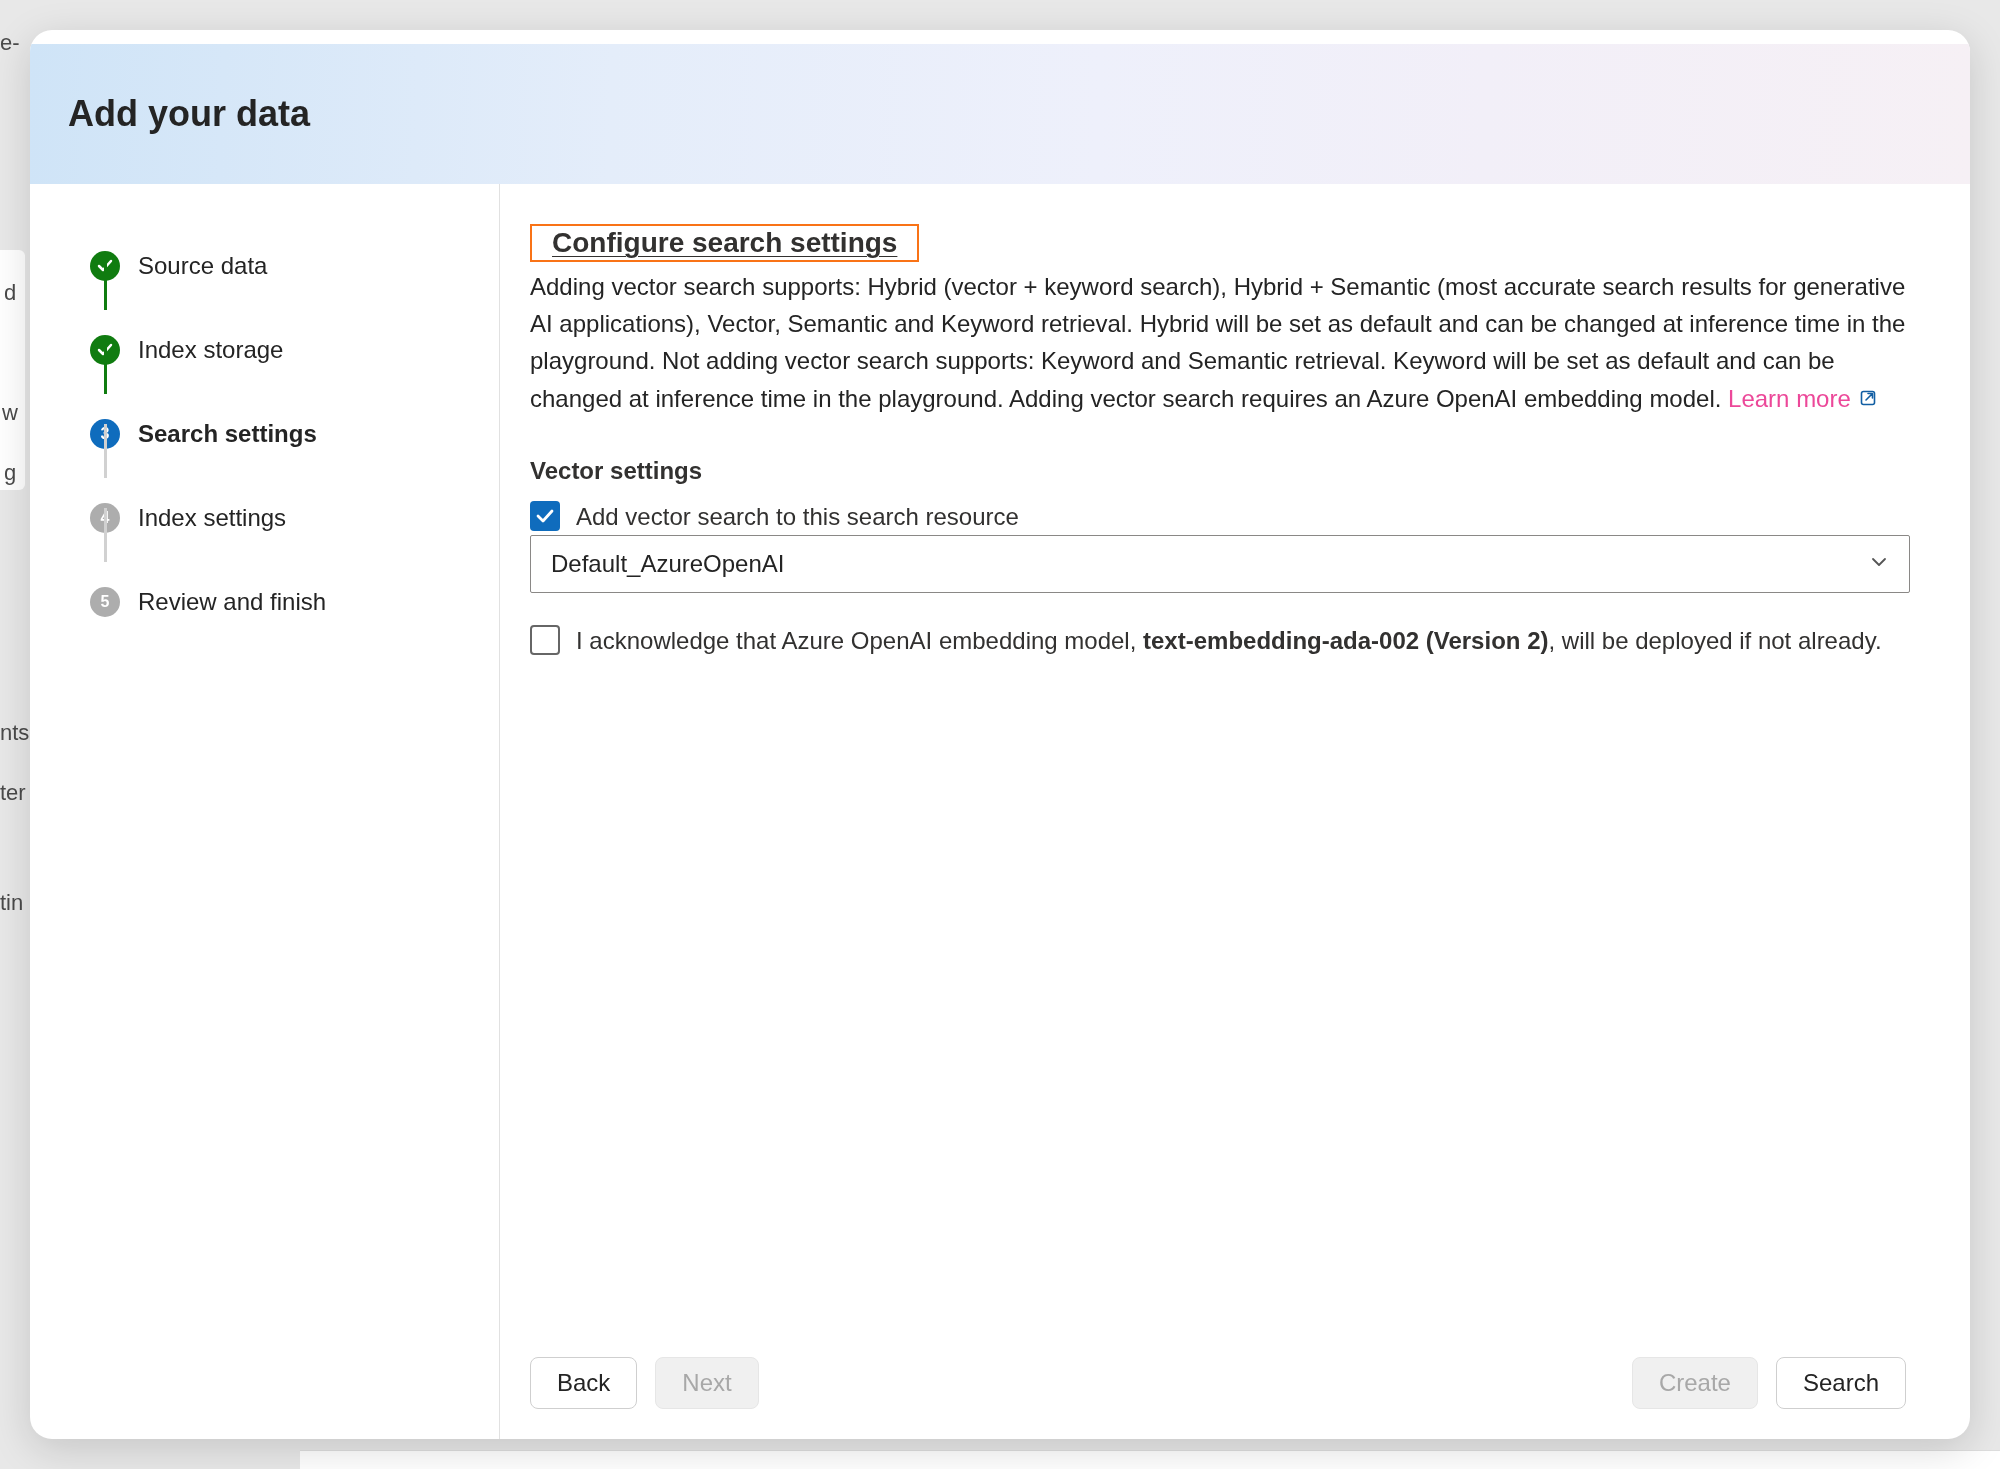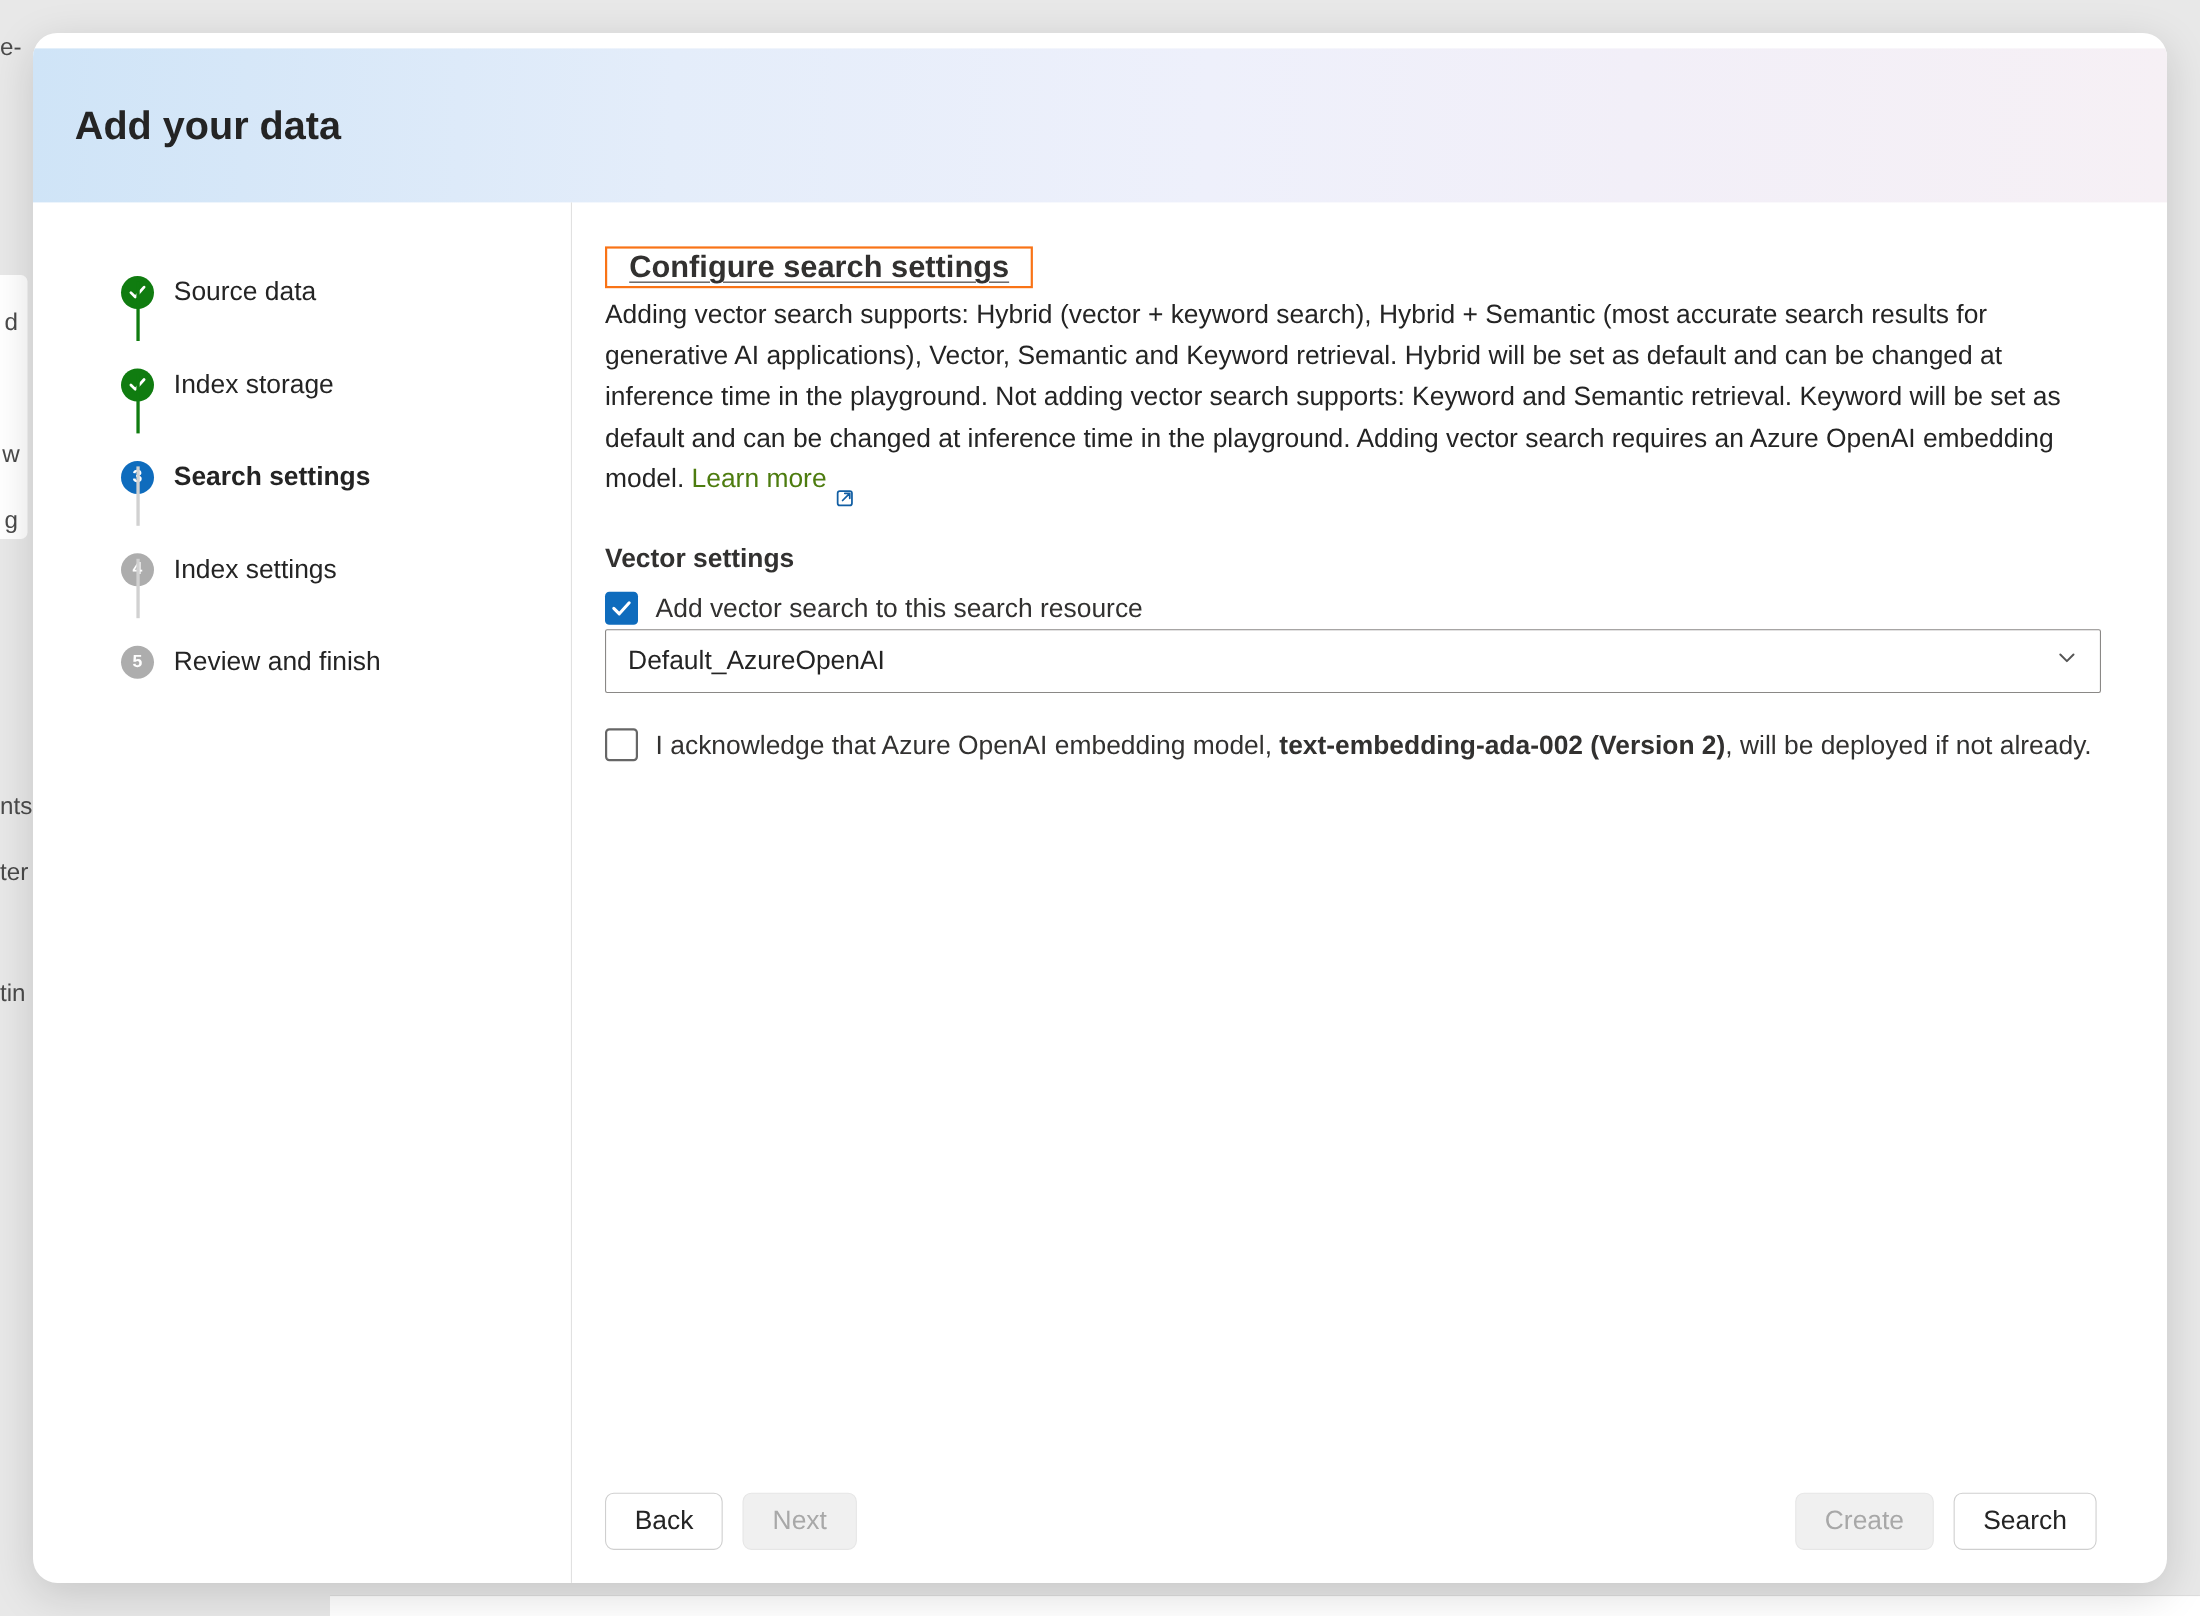--- a/index.html
+++ b/index.html
@@ -65,21 +65,20 @@
     padding-left: 38px;
     font-size: 36px;
     font-weight: 600;
     color: #242424;
     margin-top: 14px;
   }
   .modal-body {
     flex: 1;
     display: flex;
     min-height: 0;
-    margin-left: 20px;
   }
   .sidebar {
     width: 470px;
     border-right: 1px solid #e1e1e1;
     padding: 40px 30px 40px 60px;
   }
   .step-list { list-style: none; }
   .step {
     display: flex;
     align-items: center;
@@ -135,24 +134,24 @@
     border: 2px solid #f97316;
     padding: 1px 20px;
     margin-bottom: 6px;
   }
   .description {
     font-size: 24px;
     line-height: 1.55;
     color: #242424;
   }
   .learn-more {
-    color: #4d7c0f;
+    color: #ec4899;
     text-decoration: none;
     display: inline-flex;
-    align-items: flex-end;
+    align-items: flex-start;
     gap: 8px;
   }
   .ext-icon {
     width: 18px; height: 18px;
     display: inline-block;
   }
   .subhead {
     font-size: 24px;
     font-weight: 700;
     margin-top: 40px;

